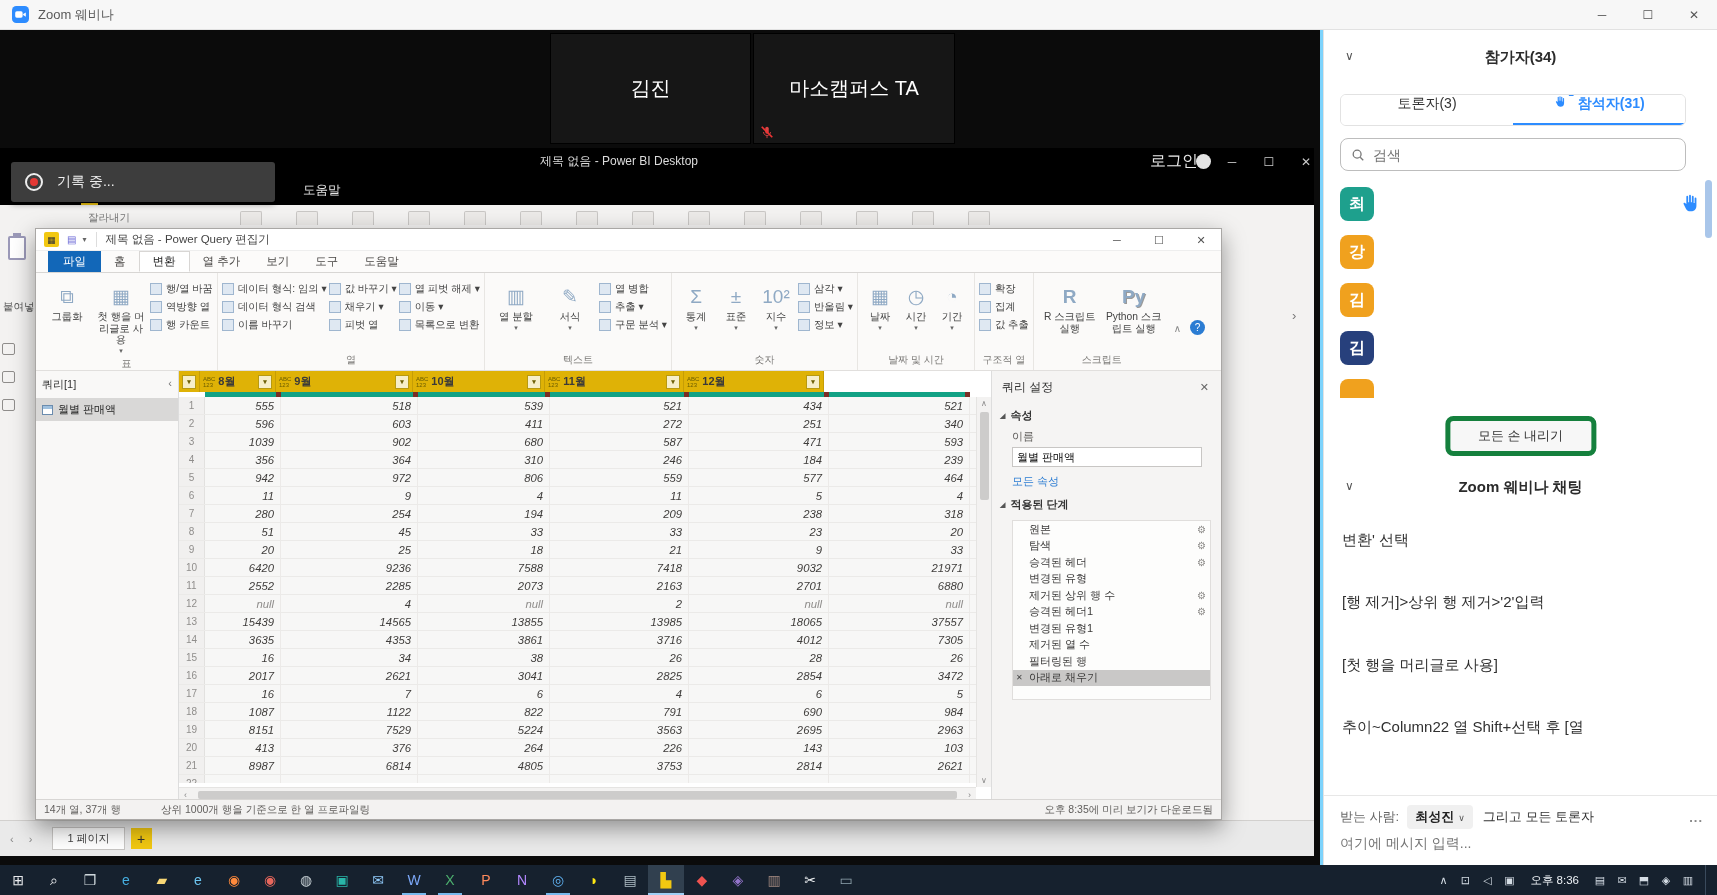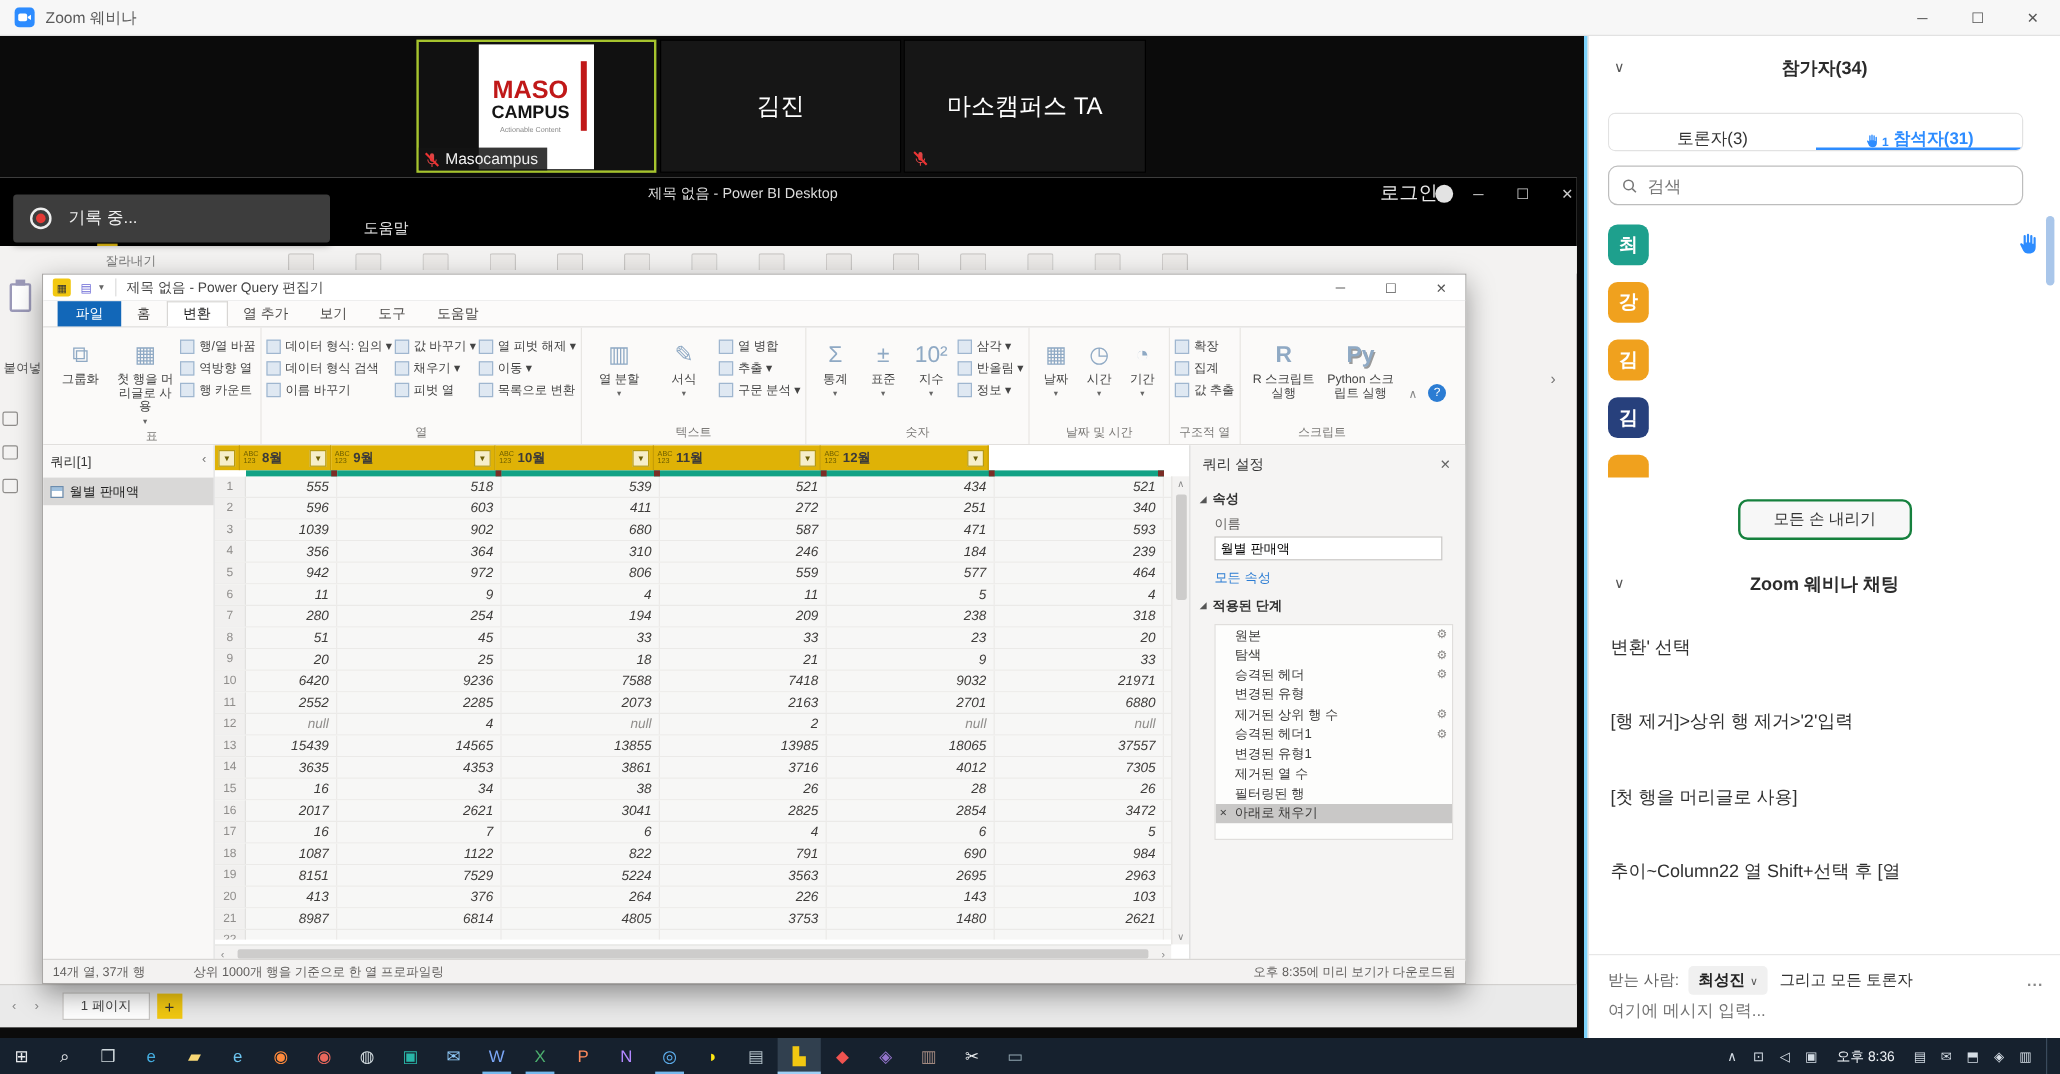--- a/index.html
+++ b/index.html
@@ -143,30 +143,30 @@
   
   .rec-badge{position:absolute;left:11px;top:132px;width:264px;height:40px;background:#3d3d3d;border-radius:3px;display:flex;align-items:center;box-shadow:0 2px 6px rgba(0,0,0,.4);z-index:50}
   .rec-dot{width:18px;height:18px;border-radius:50%;border:2px solid #eee;margin-left:14px;position:relative}
   .rec-dot::after{content:"";position:absolute;left:3px;top:3px;width:8px;height:8px;border-radius:50%;background:#e53935}
   .rec-badge span{color:#f0f0f0;font-size:14px;margin-left:14px}
   
   .panel{position:absolute;left:1323px;top:30px;width:394px;height:835px;background:#fff;border-left:1px solid #e3e3e3}
   .p-header{position:absolute;left:0;top:18px;width:100%;text-align:center;font-size:15px;font-weight:bold;color:#2b2b2b}
   .p-coll{position:absolute;left:21px;top:19px;color:#555;font-size:12px}
   .p-tabs{position:absolute;left:16px;top:64px;width:346px;height:32px;border:1px solid #e2e2e2;border-radius:6px;display:flex;overflow:hidden}
-  .p-tab{flex:1;display:flex;align-items:flex-end;justify-content:center;font-size:14px;color:#333;background:#fff}
+  .p-tab{flex:1;display:flex;align-items:flex-start;justify-content:center;font-size:14px;color:#333;background:#fff}
   .p-tab.selected{color:#2d8cff;font-weight:bold;box-shadow:inset 0 -2px 0 #2d8cff}
   .p-tab .hbadge{font-size:10px;color:#2d8cff;margin:-8px 4px 0 1px}
   .p-search{position:absolute;left:16px;top:108px;width:346px;height:33px;border:1px solid #bdbdbd;border-radius:8px;display:flex;align-items:center;padding:0 10px}
   .p-search input{border:none;outline:none;flex:1;font-size:14px;color:#333;margin-left:8px;font-family:"Liberation Sans",sans-serif;background:transparent}
   .plist{position:absolute;left:0;top:150px;width:100%;height:218px;overflow:hidden}
   .prow{display:flex;align-items:center;height:48px;padding:0 16px}
   .pavatar{width:34px;height:34px;border-radius:8px;color:#fff;font-size:16px;font-weight:bold;display:flex;align-items:center;justify-content:center}
   .prow .hand{margin-left:auto;width:22px;height:22px}
-  .lower-hands{position:absolute;left:50%;transform:translateX(-50%);top:386px;background:#f7f7f7;border:2px solid #15803d;border-radius:8px;padding:6px 28px;font-size:13px;color:#333;white-space:nowrap}
+  .lower-hands{position:absolute;left:50%;transform:translateX(-50%);top:386px;background:#f7f7f7;border:5px solid #15803d;border-radius:8px;padding:6px 28px;font-size:13px;color:#333;white-space:nowrap}
   .c-header{position:absolute;left:0;top:448px;width:100%;text-align:center;font-size:15px;font-weight:bold;color:#2b2b2b}
   .c-coll{position:absolute;left:21px;top:449px;color:#555;font-size:12px}
   .chat-msgs{position:absolute;left:18px;top:500px;width:350px;height:258px;overflow:hidden}
   .cmsg{font-size:15px;color:#303030;line-height:1.35;margin-bottom:42px}
   .chat-to{position:absolute;left:0;top:765px;width:100%;border-top:1px solid #e7e7e7;display:flex;align-items:center;padding:9px 14px 0 16px;font-size:13px}
   .to-lbl{color:#666}
   .to-chip{background:#f0f0f0;border-radius:4px;padding:3px 8px;margin-left:8px;color:#222;font-weight:bold}
   .to-chip .dn{font-size:9px;color:#555;margin-left:4px;font-weight:normal}
   .to-suffix{margin-left:10px;color:#333}
   .to-more{margin-left:auto;color:#888;font-weight:bold;letter-spacing:1px}
@@ -201,37 +201,20 @@
     <div class="zt-controls">
       <div class="zt-btn">─</div>
       <div class="zt-btn">☐</div>
       <div class="zt-btn">✕</div>
     </div>
   </div>
 
   <div class="left-region">
 
     <div class="video-strip">
-      <div class="vtile logo">
-        <div class="logo-card">
-          <div class="logo-bar"></div>
-          <div class="logo-l1">MASO</div>
-          <div class="logo-l2">CAMPUS</div>
-          <div class="logo-tag">Actionable Content</div>
-        </div>
-        <div class="vname-strip">
-          <svg class="svg14" viewBox="0 0 16 16">
-              <rect x="6" y="2" width="4" height="8" rx="2" fill="#d44"></rect>
-              <path d="M4 8c0 2.2 1.8 4 4 4s4-1.8 4-4" stroke="#d44" fill="none"></path>
-              <line x1="8" y1="12" x2="8" y2="15" stroke="#d44"></line>
-              <line x1="2" y1="2" x2="14" y2="14" stroke="#e33" stroke-width="2"></line>
-            </svg>
-          <span>Masocampus</span>
-        </div>
-      </div>
       <div class="vtile t2">
         <span class="bigname">김진</span>
       </div>
       <div class="vtile t3">
         <span class="bigname">마소캠퍼스 TA</span>
         <svg class="svg14 mic-only" viewBox="0 0 16 16">
             <rect x="6" y="2" width="4" height="8" rx="2" fill="#d44"></rect>
             <path d="M4 8c0 2.2 1.8 4 4 4s4-1.8 4-4" stroke="#d44" fill="none"></path>
             <line x1="8" y1="12" x2="8" y2="15" stroke="#d44"></line>
             <line x1="2" y1="2" x2="14" y2="14" stroke="#e33" stroke-width="2"></line>
@@ -708,21 +691,21 @@
                 <div class="cell">226</div>
                 <div class="cell">143</div>
                 <div class="cell">103</div>
               </div>
                 <div class="trow">
                 <div class="gut">21</div>
                 <div class="cell">8987</div>
                 <div class="cell">6814</div>
                 <div class="cell">4805</div>
                 <div class="cell">3753</div>
-                <div class="cell">1480</div>
+                <div class="cell">2814</div>
                 <div class="cell">2621</div>
               </div>
                 <div class="trow">
                 <div class="gut">22</div>
                 <div class="cell"></div>
                 <div class="cell"></div>
                 <div class="cell"></div>
                 <div class="cell"></div>
                 <div class="cell"></div>
                 <div class="cell"></div>

